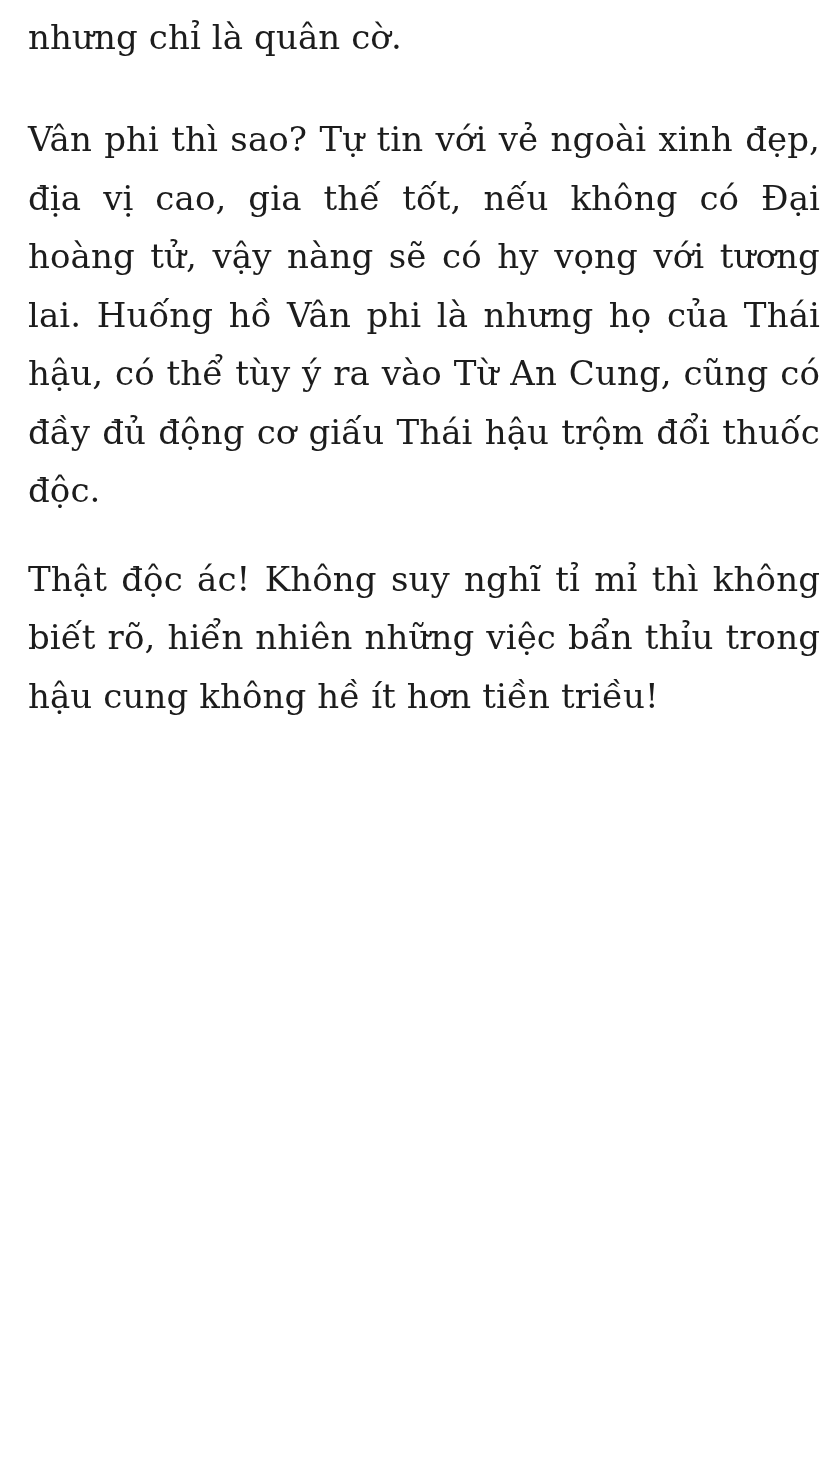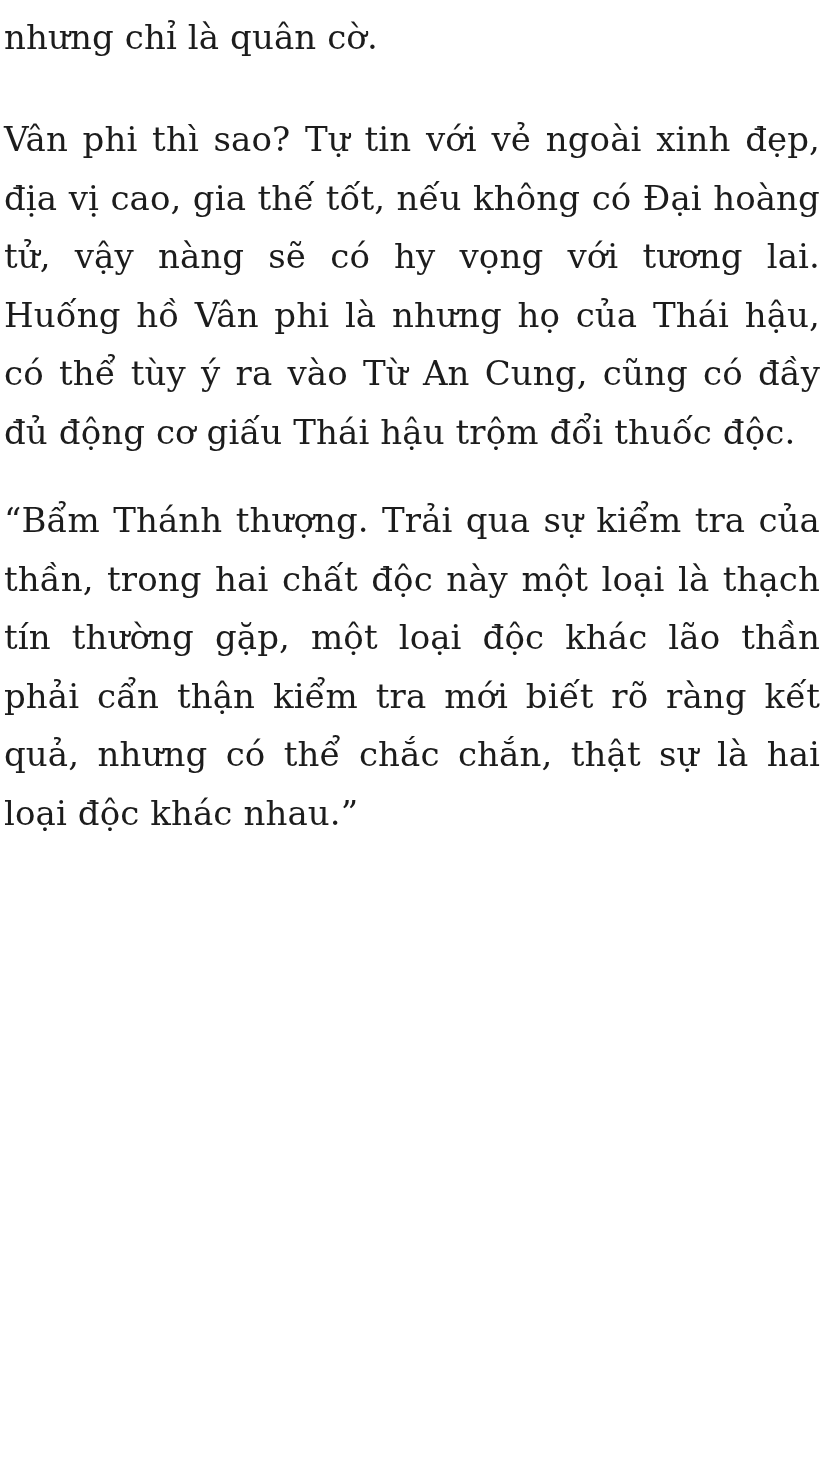--- a/index.html
+++ b/index.html
@@ -7,21 +7,21 @@
     padding: 0;
     background: #ffffff;
   }
   body {
     width: 840px;
     min-height: 1466px;
     font-family: "DejaVu Serif", serif;
     color: #1a1a1a;
   }
   .reader {
-    padding: 8px 20px 20px 4px;
+    padding: 8px 20px 20px 28px;
     box-sizing: border-box;
     width: 840px;
   }
   .para {
     font-size: 34px;
     line-height: 1.72;
     text-align: justify;
     text-justify: inter-word;
     margin: 0 0 30px 0;
     letter-spacing: 0.1px;
@@ -38,14 +38,14 @@
   .para.last-left {
     text-align: justify;
   }
 </style>
 </head>
 <body>
 
 <div class="reader">
   <p class="para continuation">nhưng chỉ là quân cờ.</p>
   <p class="para">Vân phi thì sao? Tự tin với vẻ ngoài xinh đẹp, địa vị cao, gia thế tốt, nếu không có Đại hoàng tử, vậy nàng sẽ có hy vọng với tương lai. Huống hồ Vân phi là nhưng họ của Thái hậu, có thể tùy ý ra vào Từ An Cung, cũng có đầy đủ động cơ giấu Thái hậu trộm đổi thuốc độc.</p>
-  <p class="para last-left">“Bẩm Thánh thượng. Trải qua sự kiểm tra của thần, trong hai chất độc này một loại là thạch tín thường gặp, một loại độc khác lão thần phải cẩn thận kiểm tra mới biết rõ ràng kết quả, nhưng có thể chắc chắn, thật sự là hai loại độc khác nhau.”</p>
+  <p class="para">Thật độc ác! Không suy nghĩ tỉ mỉ thì không biết rõ, hiển nhiên những việc bẩn thỉu trong hậu cung không hề ít hơn tiền triều!</p>
 </div>
 
 </body></html>

